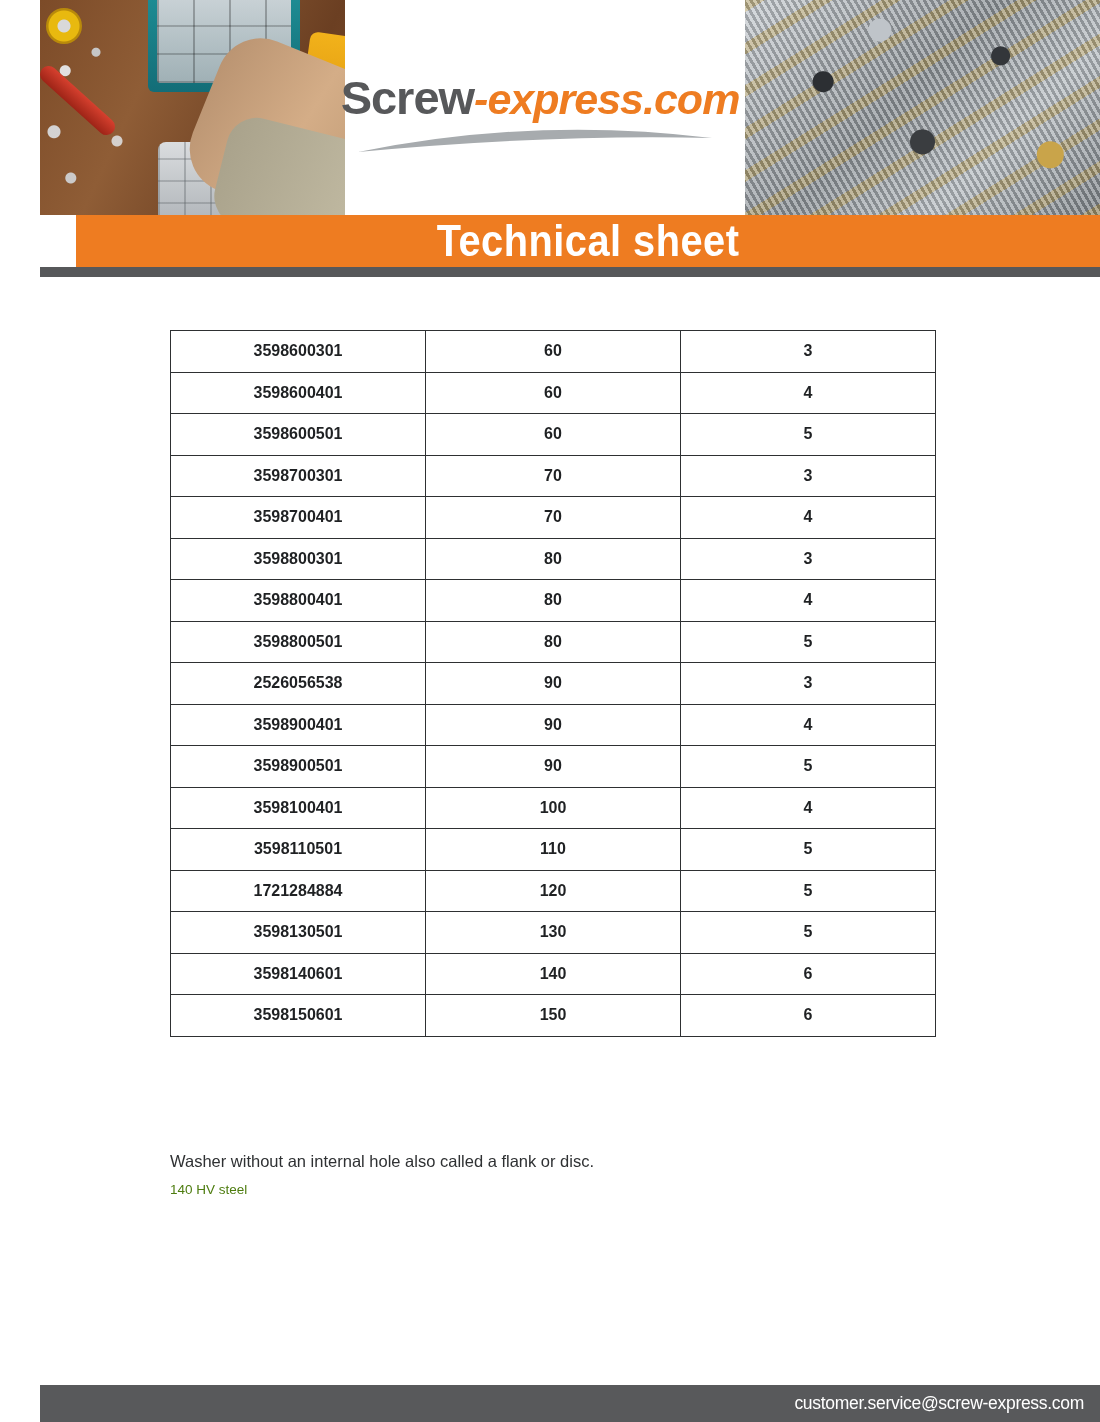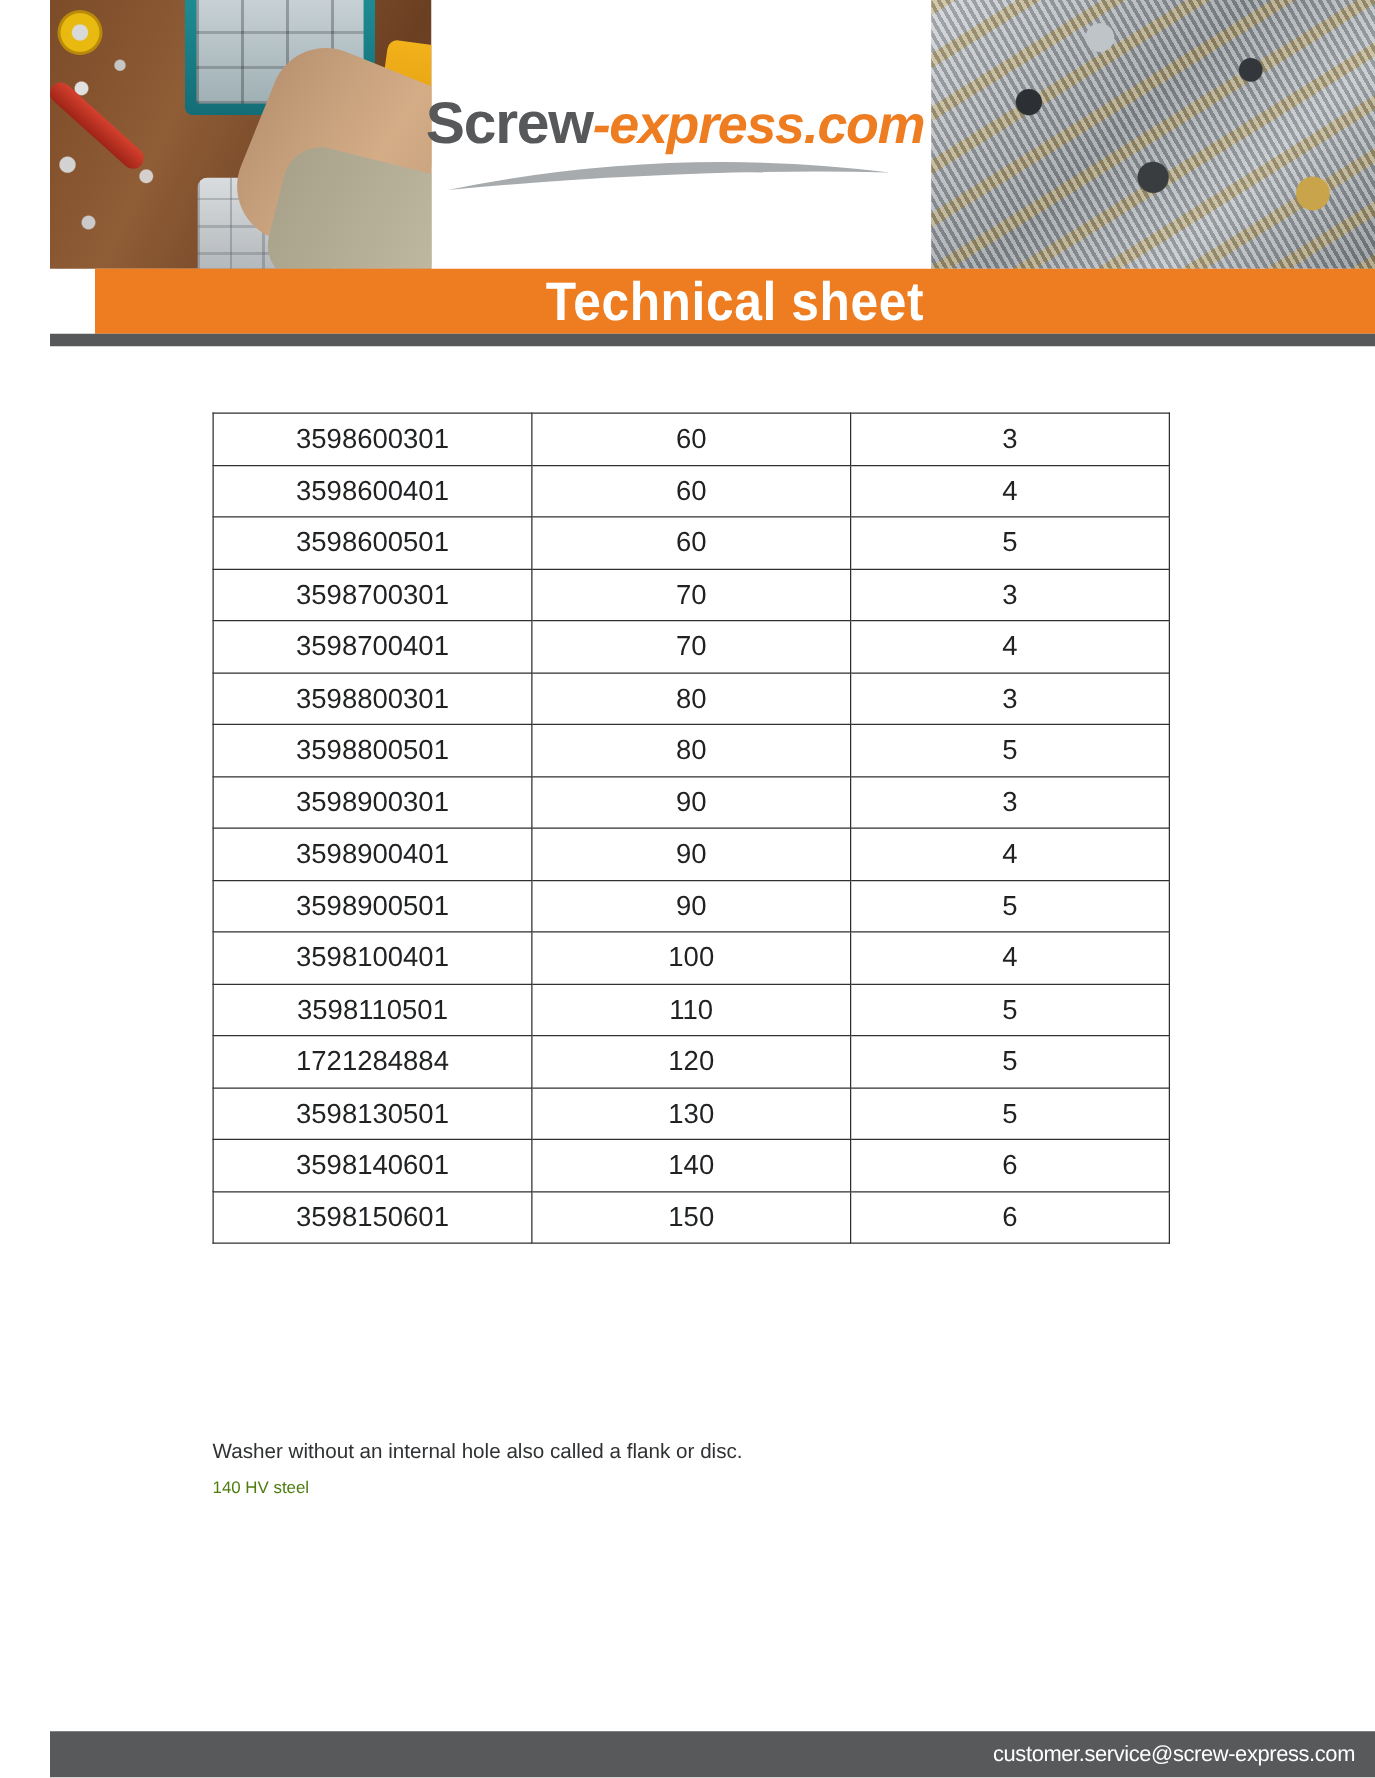--- a/index.html
+++ b/index.html
@@ -110,21 +110,21 @@
 
   
   .spec-table {
     position: absolute; top: 330px; left: 170px; width: 766px;
     border-collapse: collapse; table-layout: fixed;
   }
   .spec-table td {
     border: 1.5px solid #2e3032;
     height: 40.5px; padding: 0;
     text-align: center; vertical-align: middle;
-    font-size: 22px; color: #1f2123;
+    font-size: 16px; color: #1f2123; font-weight: bold;
   }
 
   
   .note1 {
     position: absolute; top: 1152px; left: 170px;
     font-size: 16.5px; color: #2f3133;
   }
   .note2 {
     position: absolute; top: 1182px; left: 170px;
     font-size: 13.5px; color: #4d7c0f;
@@ -203,26 +203,31 @@
           <td>3598700401</td>
           <td>70</td>
           <td>4</td>
         </tr>
         <tr>
           <td>3598800301</td>
           <td>80</td>
           <td>3</td>
         </tr>
         <tr>
+          <td>3598800401</td>
+          <td>80</td>
+          <td>4</td>
+        </tr>
+        <tr>
           <td>3598800501</td>
           <td>80</td>
           <td>5</td>
         </tr>
         <tr>
-          <td>3598900301</td>
+          <td>2526056538</td>
           <td>90</td>
           <td>3</td>
         </tr>
         <tr>
           <td>3598900401</td>
           <td>90</td>
           <td>4</td>
         </tr>
         <tr>
           <td>3598900501</td>

